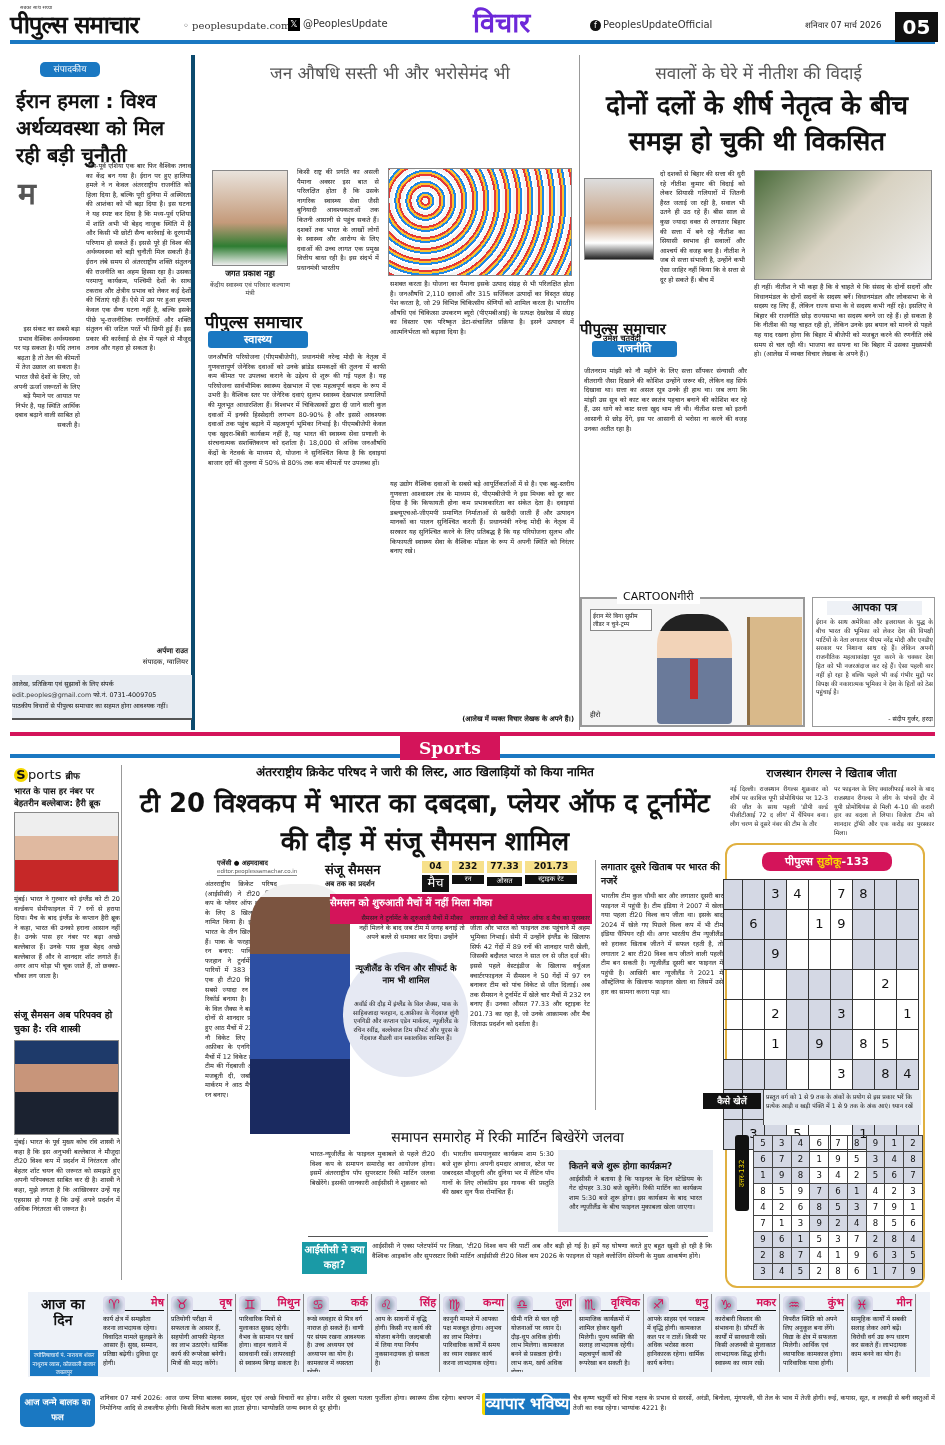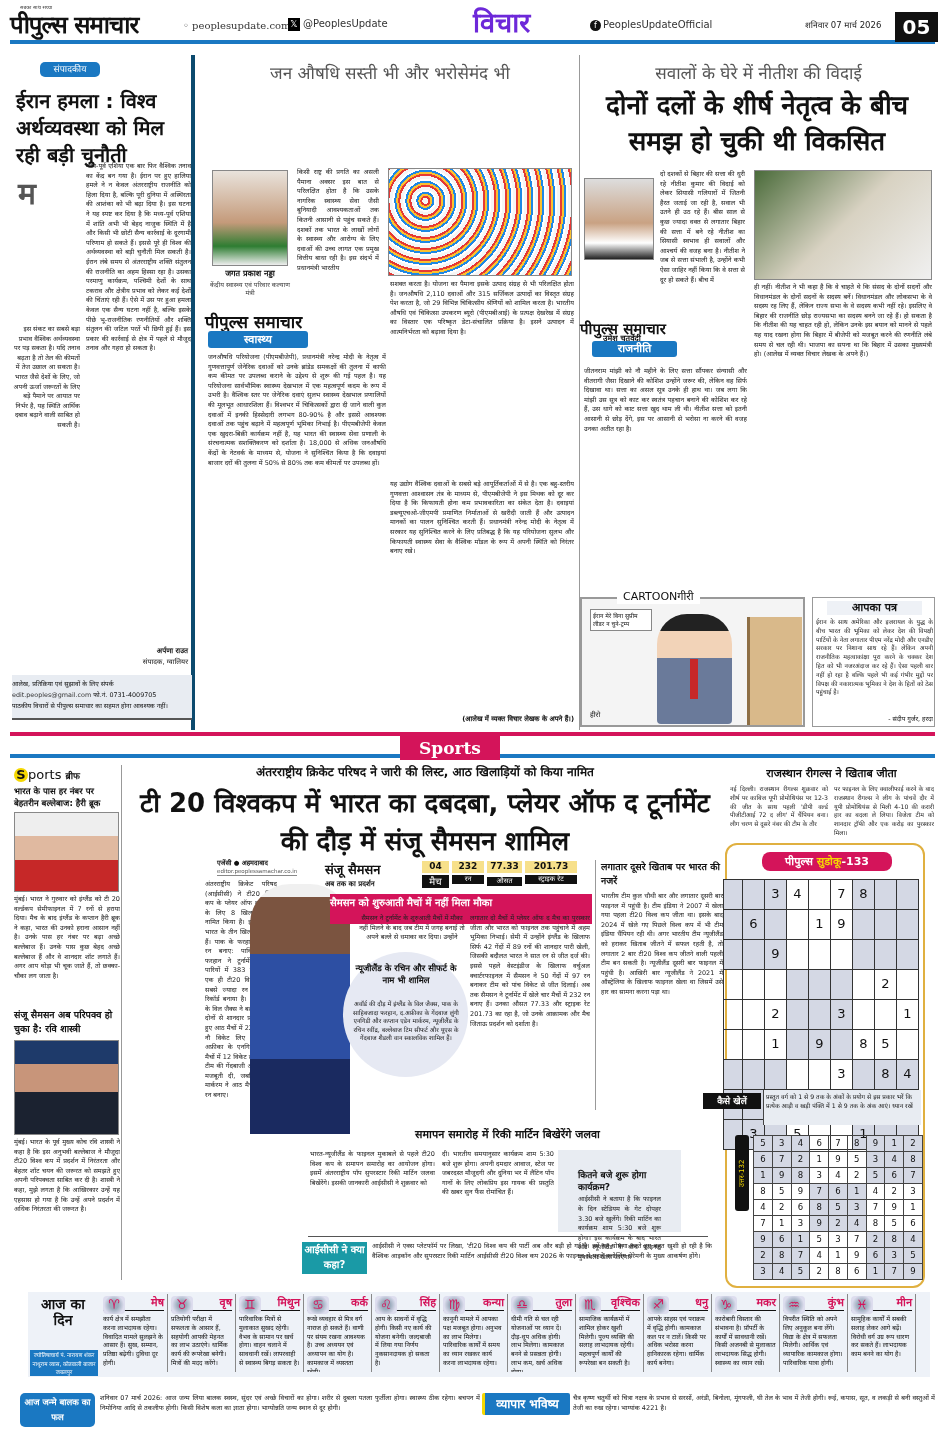--- a/index.html
+++ b/index.html
@@ -125,21 +125,21 @@
   <div class="abs" style="left:0;top:22px;width:600px;text-align:center;font-size:26px;font-weight:bold;line-height:38px">टी 20 विश्वकप में भारत का दबदबा, प्लेयर ऑफ द टूर्नामेंट की दौड़ में संजू सैमसन शामिल</div>
   <div class="abs" style="left:92px;top:97px;font-size:6.5px;font-weight:bold">एजेंसी ● अहमदाबाद</div>
   <div class="abs" style="left:92px;top:106px;font-size:5.5px;color:#555;border-bottom:1px solid #888">editor.peoplessamachar.co.in</div>
   <div class="abs txt" style="left:80px;top:118px;width:72px;height:260px;overflow:hidden">अंतरराष्ट्रीय क्रिकेट परिषद (आईसीसी) ने टी20 विश्व कप के प्लेयर ऑफ द टूर्नामेंट के लिए 8 खिलाड़ियों को नामित किया है। इस सूची में भारत के तीन खिलाड़ी शामिल हैं। पाक के फरहान ने 383 रन बनाए: पाकिस्तान के फरहान ने टूर्नामेंट में छह पारियों में 383 रन बनाकर एक ही टी20 विश्व कप में सबसे ज्यादा रन बनाने का रिकॉर्ड बनाया है। वहीं, इंग्लैंड के विल जैक्स ने बल्ले और गेंद दोनों से शानदार प्रदर्शन करते हुए आठ मैचों में 226 रन और नौ विकेट लिए हैं। दक्षिण अफ्रीका के एनगिडी ने सात मैचों में 12 विकेट लेकर अपनी टीम की गेंदबाजी आक्रमण को मजबूती दी, जबकि कप्तान मार्करम ने आठ मैचों में 286 रन बनाए।</div>
   <div class="abs photo" style="left:125px;top:122px;width:100px;height:250px;border:none;background:linear-gradient(180deg,#f0f0f0 0 5%,#7b5440 5% 28%,#2d4fa3 28% 70%,#1a2a60 70% 100%);border-radius:40px 40px 0 0"></div>
   <div class="abs" style="left:200px;top:100px;font-size:13px;font-weight:bold">संजू सैमसन</div>
   <div class="abs" style="left:200px;top:118px;font-size:7px;font-weight:bold">अब तक का प्रदर्शन</div>
   <div class="abs" style="left:297px;top:99px;display:flex;gap:3px">
     <div style="width:27px">
         <div style="background:#f7e08a;text-align:center;font-size:9px;font-weight:bold">04</div>
-        <div style="background:#111;color:#fff;text-align:center;font-size:10px;margin-top:2px">मैच</div>
+        <div style="background:#111;color:#fff;text-align:center;font-size:13px;margin-top:2px">मैच</div>
       </div>
     <div style="width:32px">
         <div style="background:#f7e08a;text-align:center;font-size:9px;font-weight:bold">232</div>
         <div style="background:#111;color:#fff;text-align:center;font-size:7px;margin-top:2px">रन</div>
       </div>
     <div style="width:35px">
         <div style="background:#f7e08a;text-align:center;font-size:9px;font-weight:bold">77.33</div>
         <div style="background:#111;color:#fff;text-align:center;font-size:7px;margin-top:4px">औसत</div>
       </div>
     <div style="width:52px">
@@ -153,24 +153,24 @@
     <div class="abs" style="left:8px;top:10px;width:110px;text-align:center;font-size:8.5px;font-weight:bold;line-height:12px">न्यूजीलैंड के रचिन और सीफर्ट के नाम भी शामिल</div>
     <div class="abs" style="left:5px;top:48px;width:116px;text-align:center;font-size:6.2px;line-height:8.6px;height:74px;overflow:hidden">अवॉर्ड की दौड़ में इंग्लैंड के विल जैक्स, पाक के साहिबजादा फरहान, द.अफ्रीका के गेंदबाज लुंगी एनगिडी और कप्तान एडेन मार्करम, न्यूजीलैंड के रचिन रवींद्र, बल्लेबाज टिम सीफर्ट और यूएस के गेंदबाज शैडली वान स्कालविक शामिल हैं।</div>
   </div>
   <div class="abs txt" style="left:345px;top:152px;width:120px;height:160px;overflow:hidden">लगातार दो मैचों में प्लेयर ऑफ द मैच का पुरस्कार जीता और भारत को फाइनल तक पहुंचाने में अहम भूमिका निभाई। सेमी में उन्होंने इंग्लैंड के खिलाफ सिर्फ 42 गेंदों में 89 रनों की शानदार पारी खेली, जिसकी बदौलत भारत ने सात रन से जीत दर्ज की। इससे पहले वेस्टइंडीज के खिलाफ वर्चुअल क्वार्टरफाइनल में सैमसन ने 50 गेंदों में 97 रन बनाकर टीम को पांच विकेट से जीत दिलाई। अब तक सैमसन ने टूर्नामेंट में खेले चार मैचों में 232 रन बनाए हैं। उनका औसत 77.33 और स्ट्राइक रेट 201.73 का रहा है, जो उनके आक्रामक और मैच जिताऊ प्रदर्शन को दर्शाता है।</div>
   <div class="abs" style="left:470px;top:98px;width:1px;height:250px;background:#999"></div>
   <div class="abs" style="left:476px;top:98px;width:122px;font-size:9.5px;font-weight:bold;line-height:14px">लगातार दूसरे खिताब पर भारत की नजरें</div>
   <div class="abs txt" style="left:476px;top:130px;width:122px;height:225px;overflow:hidden;font-size:6.4px">भारतीय टीम कुल चौथी बार और लगातार दूसरी बार फाइनल में पहुंची है। टीम इंडिया ने 2007 में खेला गया पहला टी20 विश्व कप जीता था। इसके बाद 2024 में खेले गए पिछले विश्व कप में भी टीम इंडिया चैंपियन रही थी। अगर भारतीय टीम न्यूजीलैंड को हराकर खिताब जीतने में सफल रहती है, तो लगातार 2 बार टी20 विश्व कप जीतने वाली पहली टीम बन सकती है। न्यूजीलैंड दूसरी बार फाइनल में पहुंची है। आखिरी बार न्यूजीलैंड ने 2021 में ऑस्ट्रेलिया के खिलाफ फाइनल खेला था जिसमें उसे हार का सामना करना पड़ा था।</div>
 </div>
 
 <div class="abs" style="left:300px;top:1128px;width:415px;height:150px">
-  <div class="abs" style="left:0;top:0;width:415px;text-align:center;font-size:11px;font-weight:bold">समापन समारोह में रिकी मार्टिन बिखेरेंगे जलवा</div>
+  <div class="abs" style="left:0;top:0;width:415px;text-align:center;font-size:14px;font-weight:normal">समापन समारोह में रिकी मार्टिन बिखेरेंगे जलवा</div>
   <div class="abs txt" style="left:10px;top:22px;width:125px;height:72px;overflow:hidden">भारत-न्यूजीलैंड के फाइनल मुकाबले से पहले टी20 विश्व कप के समापन समारोह का आयोजन होगा। इसमें अंतरराष्ट्रीय पॉप सुपरस्टार रिकी मार्टिन जलवा बिखेरेंगे। इसकी जानकारी आईसीसी ने शुक्रवार को</div>
   <div class="abs txt" style="left:142px;top:22px;width:112px;height:72px;overflow:hidden">दी। भारतीय समयानुसार कार्यक्रम शाम 5:30 बजे शुरू होगा। अपनी दमदार आवाज, स्टेज पर जबरदस्त मौजूदगी और दुनिया भर में लैटिन पॉप गानों के लिए लोकप्रिय इस गायक की प्रस्तुति की खबर सुन फैंस रोमांचित हैं।</div>
-  <div class="abs gray" style="left:258px;top:22px;width:123px;height:82px;padding:20px">
+  <div class="abs gray" style="left:258px;top:22px;width:155px;height:82px;padding:11px">
     <div style="font-size:9px;font-weight:bold">कितने बजे शुरू होगा कार्यक्रम?</div>
     <div class="txt" style="margin-top:2px">आईसीसी ने बताया है कि फाइनल के दिन स्टेडियम के गेट दोपहर 3.30 बजे खुलेंगे। रिकी मार्टिन का कार्यक्रम शाम 5:30 बजे शुरू होगा। इस कार्यक्रम के बाद भारत और न्यूजीलैंड के बीच फाइनल मुकाबला खेला जाएगा।</div>
   </div>
   <div class="abs" style="left:8px;top:108px;width:400px;height:1px;background:#555"></div>
   <div class="abs" style="left:2px;top:114px;width:65px;height:32px;background:#1a9aa6;color:#fff;text-align:center;font-size:10px;font-weight:bold;line-height:15px">आईसीसी ने क्या कहा?</div>
   <div class="abs txt" style="left:72px;top:114px;width:340px;height:34px;overflow:hidden">आईसीसी ने एक्स प्लेटफॉर्म पर लिखा, 'टी20 विश्व कप की पार्टी अब और बड़ी हो गई है। हमें यह घोषणा करते हुए बहुत खुशी हो रही है कि वैश्विक आइकॉन और सुपरस्टार रिकी मार्टिन आईसीसी टी20 विश्व कप 2026 के फाइनल से पहले क्लोजिंग सेरेमनी के मुख्य आकर्षण होंगे।</div>
 </div>
 
 <div class="abs" style="left:728px;top:765px;width:207px;height:75px">
   <div class="abs" style="left:0;top:2px;width:207px;text-align:center;font-size:11px;font-weight:bold">राजस्थान रीगल्स ने खिताब जीता</div>
@@ -440,14 +440,14 @@
         <div class="ztxt" style="height:58px;overflow:hidden">विपरीत स्थिति को अपने लिए अनुकूल बना लेंगे। विद्या के क्षेत्र में सफलता मिलेगी। आर्थिक एवं व्यापारिक कामकाज होगा। पारिवारिक यात्रा होगी।</div>
       </div>
       <div class="zodiac" style="width: 68px;">
         <div class="zname"><span class="zicon">♓</span><span>मीन</span></div>
         <div class="ztxt" style="height:58px;overflow:hidden">सामूहिक कार्यों में सबकी सलाह लेकर आगे बढ़ें। विरोधी वर्ग उग्र रूप धारण कर सकते हैं। लाभदायक काम बनने का योग है।</div>
       </div>
     </div>
 </div>
 <div class="abs" style="left:20px;top:1393px;width:75px;height:34px;background:#1a78c2;color:#fff;border-radius:5px;text-align:center;font-size:8.5px;font-weight:bold;line-height:15px;padding-top:2px">आज जन्मे बालक का फल</div>
 <div class="abs txt" style="left:100px;top:1393px;width:380px;height:32px;font-size:6.5px;line-height:10px">शनिवार 07 मार्च 2026: आज जन्म लिया बालक स्वस्थ, सुंदर एवं अच्छे विचारों का होगा। शरीर से दुबला पतला फुर्तीला होगा। स्वास्थ्य ठीक रहेगा। बचपन में निमोनिया आदि से तकलीफ होगी। किसी विशेष कला का ज्ञाता होगा। भाग्योन्नति जन्म स्थान से दूर होगी।</div>
-<div class="abs" style="left:482px;top:1393px;width:88px;height:22px;background:#1a78c2;color:#fff;border-radius:2px;text-align:center;font-size:12px;font-weight:bold;line-height:22px;border-left:3px solid #f5d800">व्यापार भविष्य</div>
+<div class="abs" style="left:482px;top:1393px;width:88px;height:22px;background:#1a78c2;color:#fff;border-radius:2px;text-align:center;font-size:16px;font-weight:bold;line-height:22px;border-left:3px solid #f5d800">व्यापार भविष्य</div>
 <div class="abs txt" style="left:573px;top:1393px;width:362px;height:32px;font-size:6.5px;line-height:10px">चैत्र कृष्ण चतुर्थी को चित्रा नक्षत्र के प्रभाव से सरसों, अरंडी, बिनोला, मूंगफली, घी तेल के भाव में तेजी होगी। रूई, कपास, सूत, व लकड़ी से बनी वस्तुओं में तेजी का रुख रहेगा। भाग्यांक 4221 है।</div>
 
 </body></html>

